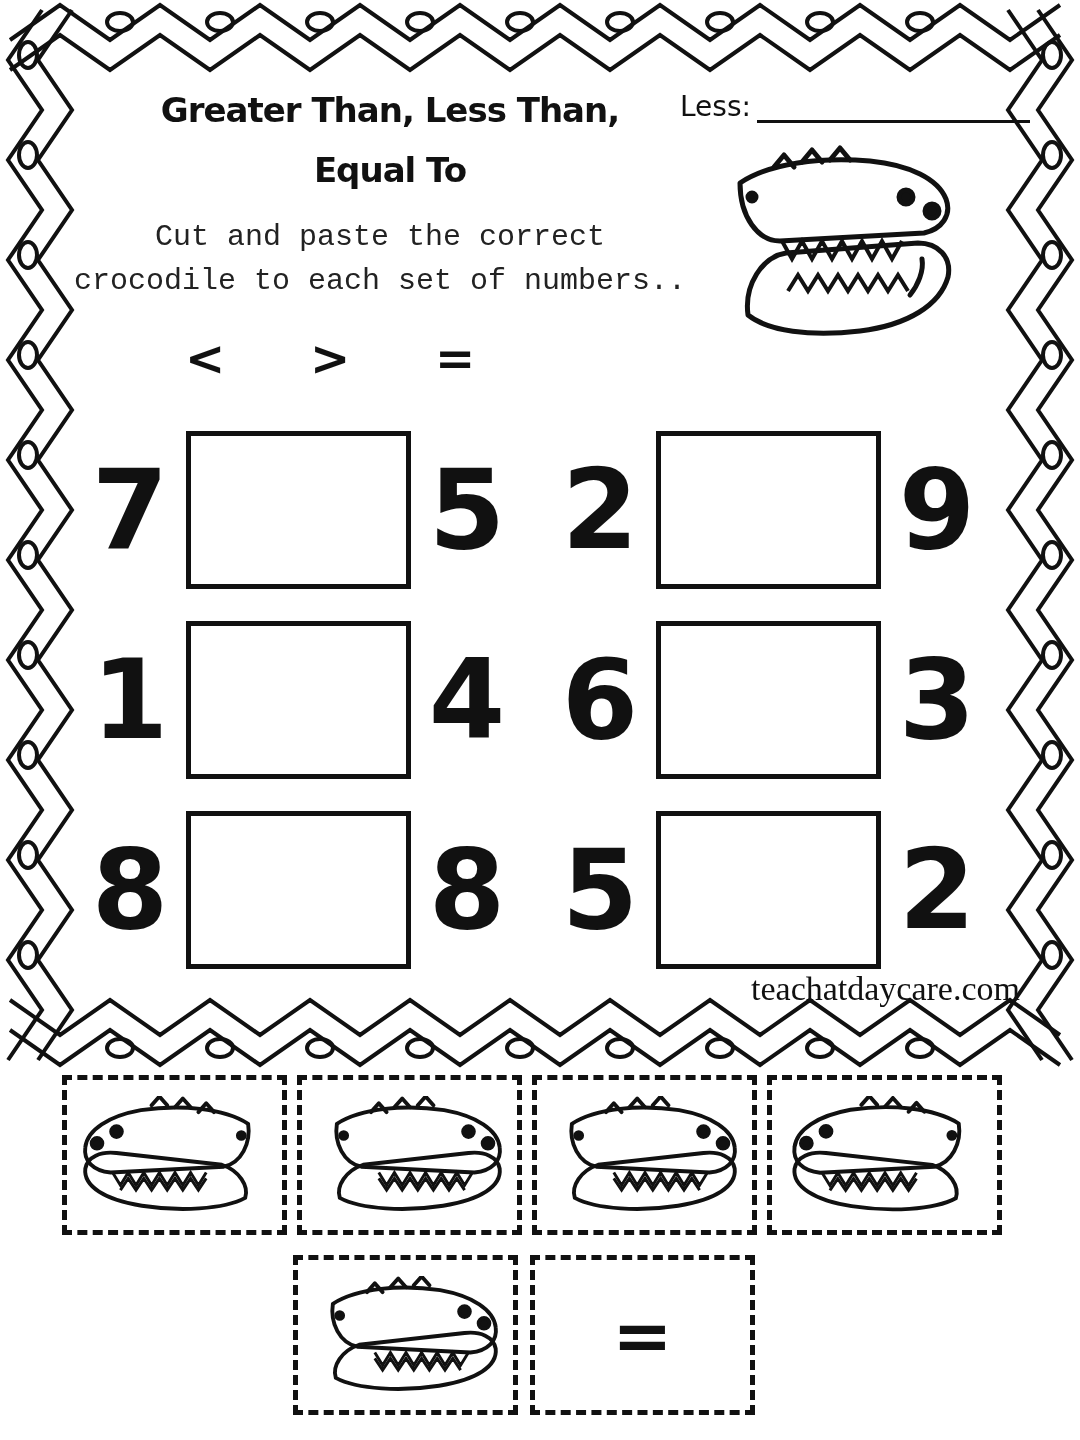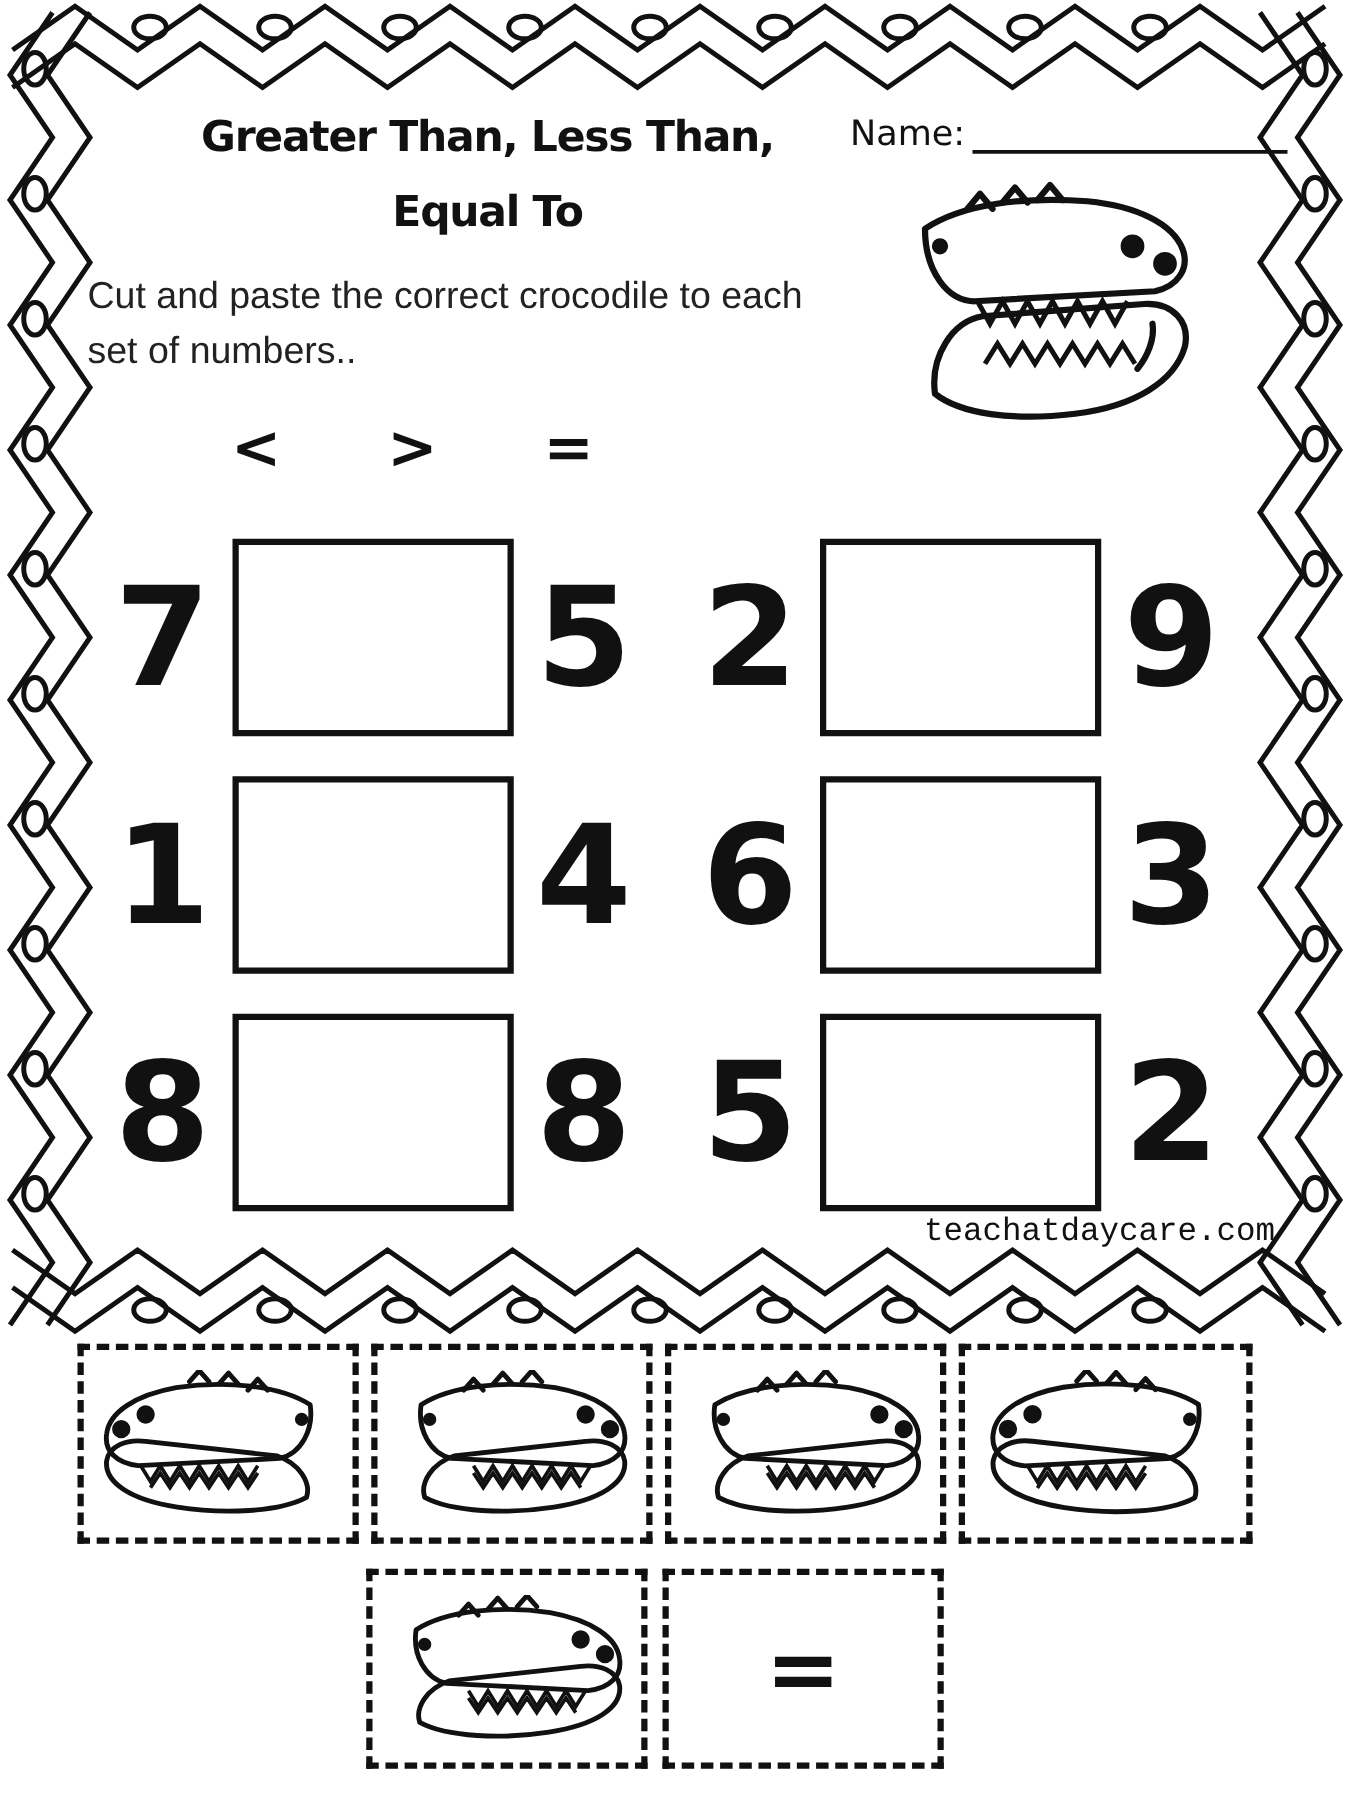--- a/index.html
+++ b/index.html
@@ -13,22 +13,22 @@
   .border-svg{position:absolute;left:0;top:0;width:1080px;height:1070px;}
 
   .inner{position:absolute;left:70px;top:40px;width:950px;height:980px;}
 
   .title{
     position:absolute;left:40px;top:40px;width:560px;text-align:center;
     font-family:"DejaVu Sans", sans-serif;font-weight:bold;
     font-size:34px;line-height:60px;letter-spacing:-1px;
   }
   .subtitle{
-    position:absolute;left:0px;top:175px;width:620px;text-align:left;
-    font-family:Liberation Sans, sans-serif;font-size:30px;line-height:44px;
+    position:absolute;left:0px;top:175px;width:620px;text-align:center;
+    font-family:Liberation Mono, monospace;font-size:30px;line-height:44px;
     color:#222;
   }
   .name-row{
     position:absolute;left:610px;top:50px;width:350px;
     font-family:"DejaVu Sans", sans-serif;font-size:28px;
     display:flex;align-items:flex-end;gap:6px;
   }
   .name-line{flex:1;border-bottom:3px solid #111;height:26px;}
 
   .header-croc{position:absolute;left:640px;top:105px;width:260px;height:210px;}
@@ -48,21 +48,21 @@
     font-family:"DejaVu Sans", sans-serif;font-weight:bold;font-size:110px;
     width:100px;text-align:center;line-height:110px;
   }
   .box{
     width:215px;height:148px;border:5px solid #111;background:#fff;
     margin:0 6px;
   }
 
   .credit{
     position:absolute;left:640px;top:930px;width:310px;text-align:right;
-    font-family:Liberation Mono, monospace;font-size:26px;
+    font-family:Liberation Serif, serif;font-size:34px;
   }
 
   
   .cutouts{position:absolute;left:0;top:1060px;width:1080px;height:380px;}
   .cut-row{display:flex;align-items:flex-start;}
   .cut-row-1{position:absolute;left:62px;top:15px;gap:10px;}
   .cut-row-2{position:absolute;left:293px;top:195px;gap:12px;}
   .cut-card{
     border:5px dashed #111;background:#fff;
     width:215px;height:150px;position:relative;
@@ -137,21 +137,21 @@
     </g>
   </svg>
 
   <div class="inner">
 
     <div class="title">Greater Than, Less Than, Equal To</div>
 
     <div class="subtitle">Cut and paste the correct crocodile to each set of numbers..</div>
 
     <div class="name-row">
-      <span>Name:</span>
+      <span>Less:</span>
       <span class="name-line"></span>
     </div>
 
     <svg class="header-croc" viewBox="0 0 260 210">
       <g fill="none" stroke="#111" stroke-width="5" stroke-linejoin="round" stroke-linecap="round">
 
         <path d="M30,38 C60,18 110,12 160,16 C200,20 228,34 236,54 C242,70 232,84 214,88 L70,96 C48,96 30,72 30,38 Z"></path>
 
         <path d="M64,22 l10,-12 l10,12"></path>
         <path d="M92,17 l10,-12 l10,12"></path>

